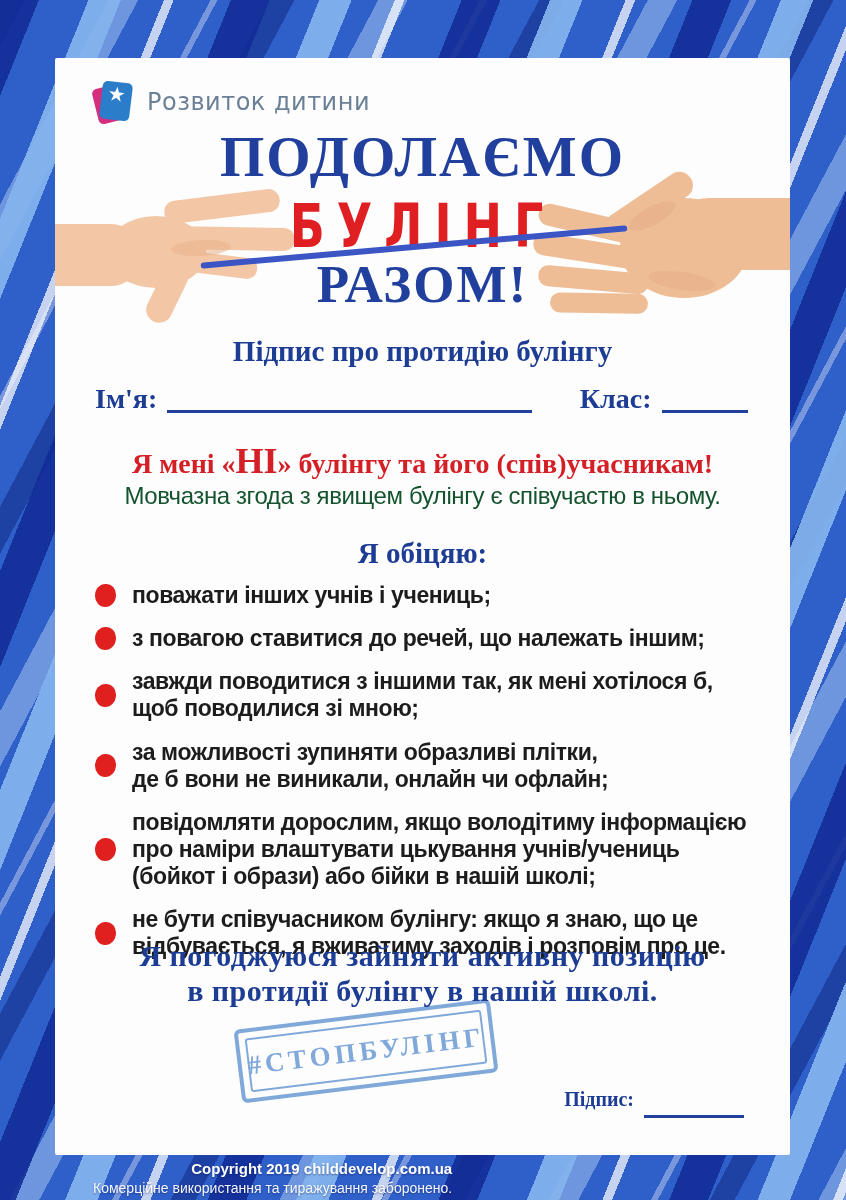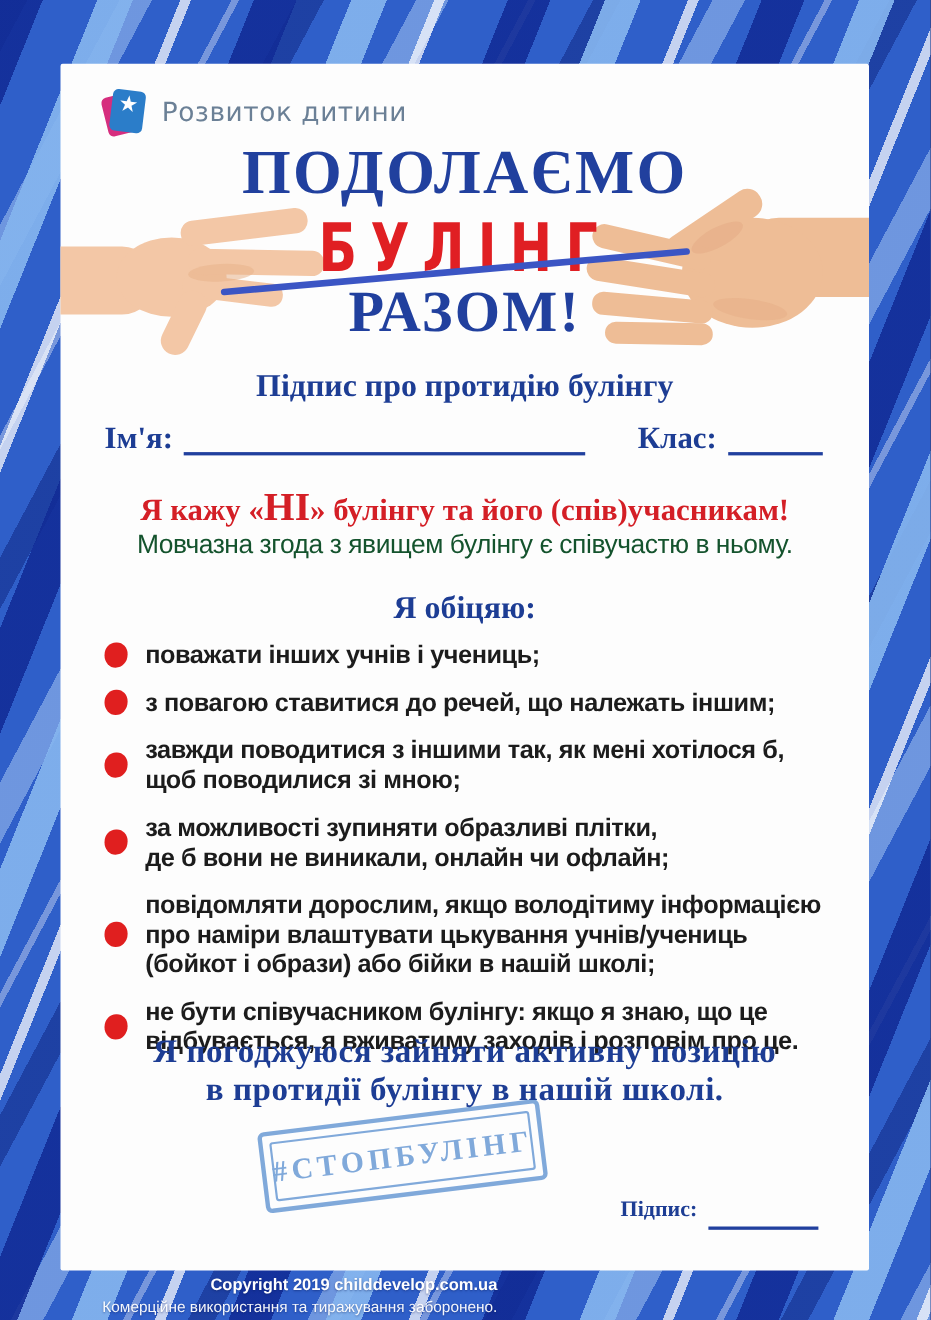--- a/index.html
+++ b/index.html
@@ -68,21 +68,21 @@
   }
   .strike-line {
     position: absolute; left: 145px; top: 186px; width: 428px; height: 6px;
     background: #3b55c4; transform: rotate(-5deg); z-index: 3; border-radius: 3px;
   }
   .title-2 { top: 196px; font-size: 53px; font-weight: 700; color: #21409e; letter-spacing: 2px; }
   .subtitle { top: 277px; font-size: 29px; font-weight: 700; color: #1d3d94; }
   
   .form-row {
     position: absolute; left: 40px; right: 42px; top: 325px;
-    display: flex; align-items: center;
+    display: flex; align-items: flex-start;
     font-size: 28px; font-weight: 700; color: #1d3d94;
   }
   .fill-line { border-bottom: 3px solid #21409e; height: 30px; }
   .line-name { width: 388px; margin-left: 10px; }
   .line-class { width: 92px; margin-left: 10px; }
   .class-label { margin-left: 48px; }
   .spacer { flex: 1; }
   
   .no-heading { top: 382px; font-size: 28px; font-weight: 700; color: #d41f26; }
   .no-heading .big-ni { font-size: 36px; }
@@ -191,21 +191,21 @@
 
     <div class="form-row">
       <span>Ім'я:</span>
       <span class="fill-line line-name"></span>
       <span class="spacer"></span>
       <span class="class-label">Клас:</span>
       <span class="fill-line line-class"></span>
     </div>
 
     <div class="title-block no-heading">
-      <span>Я кажу «</span><span class="big-ni">НІ</span><span>» булінгу та його (спів)учасникам!</span>
+      <span>Я мені «</span><span class="big-ni">НІ</span><span>» булінгу та його (спів)учасникам!</span>
     </div>
     <div class="title-block no-subtext">Мовчазна згода з явищем булінгу є співучастю в ньому.</div>
 
     <div class="title-block promise-heading">Я обіцяю:</div>
 
     <div class="bullets">
       <div class="bullet-item">
         <span class="bullet-dot"></span>
         <span class="bullet-text">поважати інших учнів і учениць;</span>
       </div>

